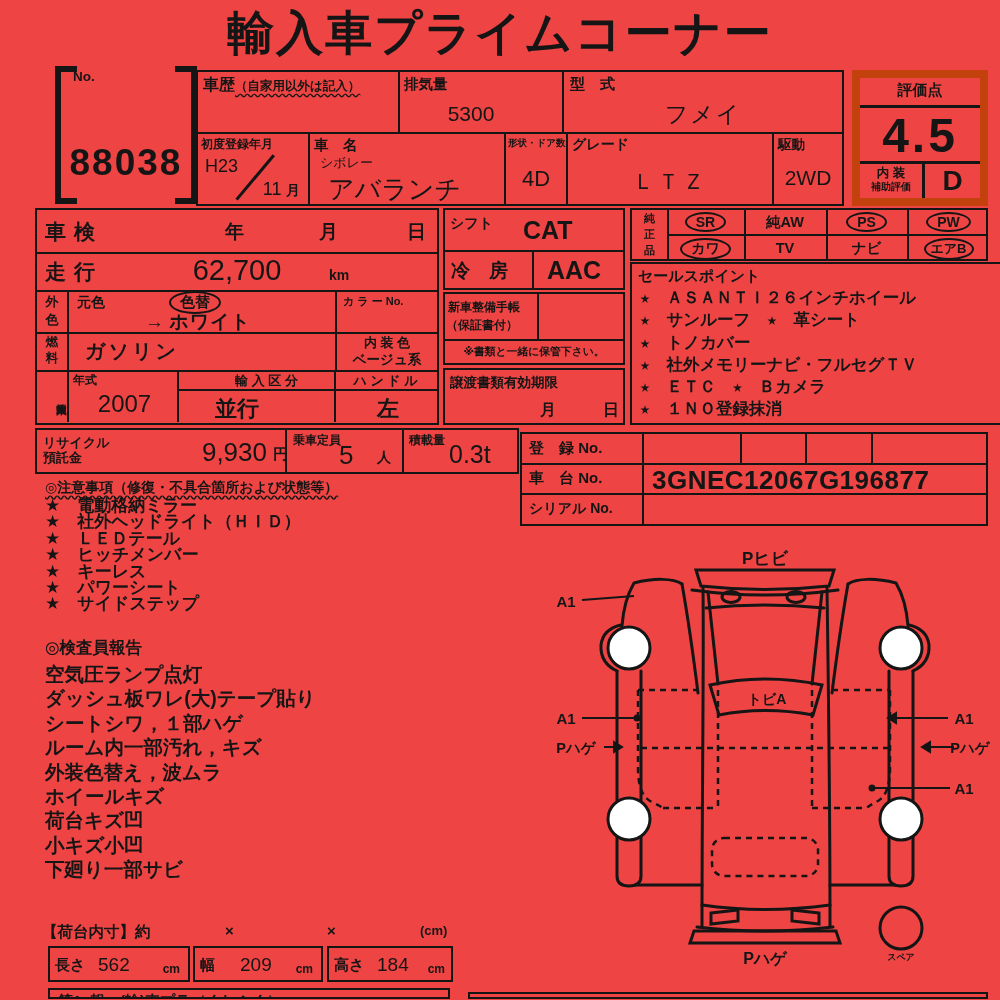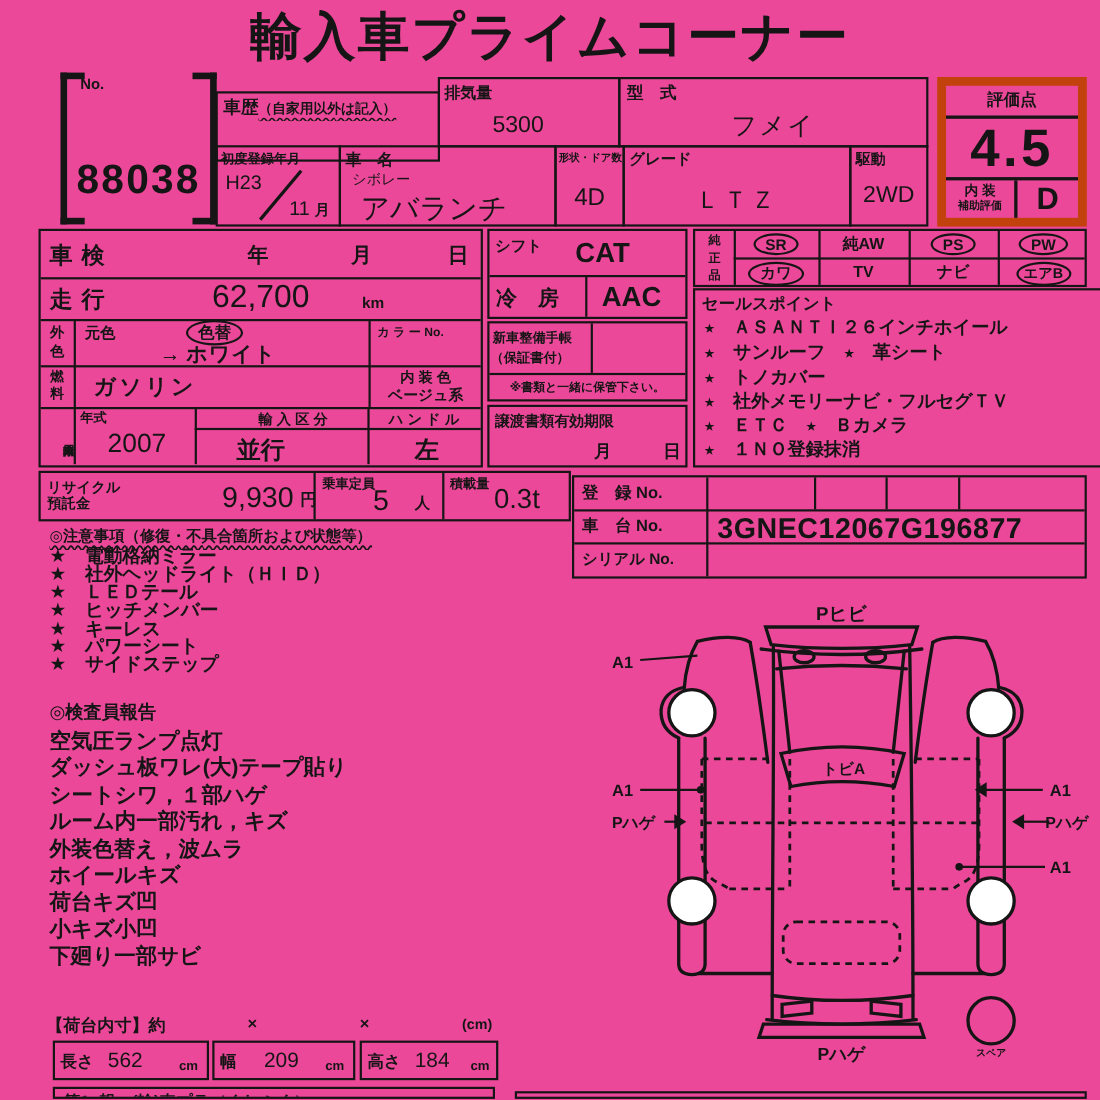--- a/index.html
+++ b/index.html
@@ -1,16 +1,16 @@
 <!DOCTYPE html>
 <html><head>
 <meta charset="utf-8">
 <style>
   html,body{margin:0;padding:0;background:#ffffff;}
-  #sheet{position:relative;width:1000px;height:1000px;background:#ec4899;color:#151515;
+  #sheet{position:relative;width:1000px;height:1000px;background:#ef4444;color:#151515;
          font-family:"Liberation Sans","DejaVu Sans",sans-serif;overflow:hidden;}
   .ab{position:absolute;}
   .bx{position:absolute;border:2.5px solid #151515;box-sizing:border-box;}
   .b{font-weight:bold;}
   .ctr{text-align:center;}
   .oval{display:inline-block;border:2.5px solid #151515;border-radius:50%;padding:0 9px;font-weight:bold;}
   .vline{position:absolute;width:0;border-left:2.5px solid #151515;}
   .hline{position:absolute;height:0;border-top:2.5px solid #151515;}
   .wavy{text-decoration:underline;text-decoration-style:wavy;text-underline-offset:3px;}
   svg text{font-family:"Liberation Sans","DejaVu Sans",sans-serif;font-weight:bold;fill:#151515;}
@@ -22,21 +22,21 @@
 
   <div class="ab b ctr" style="left:0;top:2px;width:1000px;font-size:47px;letter-spacing:2px;">輸入車プライムコーナー</div>
 
   <div class="ab" style="left:55px;top:66px;width:142px;height:138px;">
     <div class="ab" style="left:0;top:0;bottom:0;width:16px;border-left:6px solid #151515;border-top:6px solid #151515;border-bottom:6px solid #151515;"></div>
     <div class="ab" style="right:0;top:0;bottom:0;width:16px;border-right:6px solid #151515;border-top:6px solid #151515;border-bottom:6px solid #151515;"></div>
     <span class="ab b" style="left:18px;top:3px;font-size:13.5px;">No.</span>
     <div class="ab b ctr" style="left:0;right:0;top:76px;font-size:37px;letter-spacing:2px;">88038</div>
   </div>
 
-  <div class="bx" style="left:196px;top:70px;width:204px;height:64px;margin-top:13px;">
+  <div class="bx" style="left:196px;top:70px;width:204px;height:64px;">
     <span class="ab b" style="left:5px;top:3px;font-size:16px;"><span>車歴</span><span class="wavy" style="font-size:12.5px;">（自家用以外は記入）</span></span>
   </div>
   <div class="bx" style="left:398px;top:70px;width:166px;height:64px;">
     <span class="ab b" style="left:4px;top:3px;font-size:14.5px;">排気量</span>
     <div class="ab ctr" style="left:0;right:20px;top:30px;font-size:21px;">5300</div>
   </div>
   <div class="bx" style="left:562px;top:70px;width:282px;height:64px;">
     <span class="ab b" style="left:6px;top:3px;font-size:15px;">型　式</span>
     <div class="ab ctr" style="left:0;right:0;top:27px;font-size:23px;letter-spacing:2px;">フメイ</div>
   </div>

